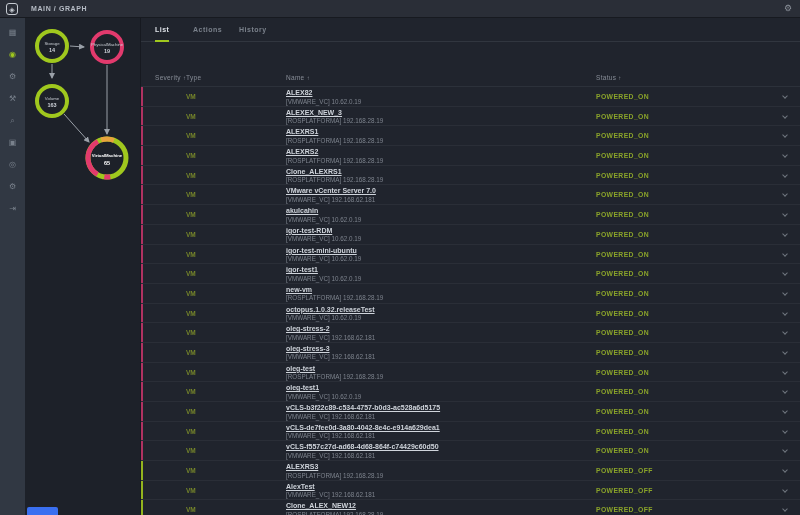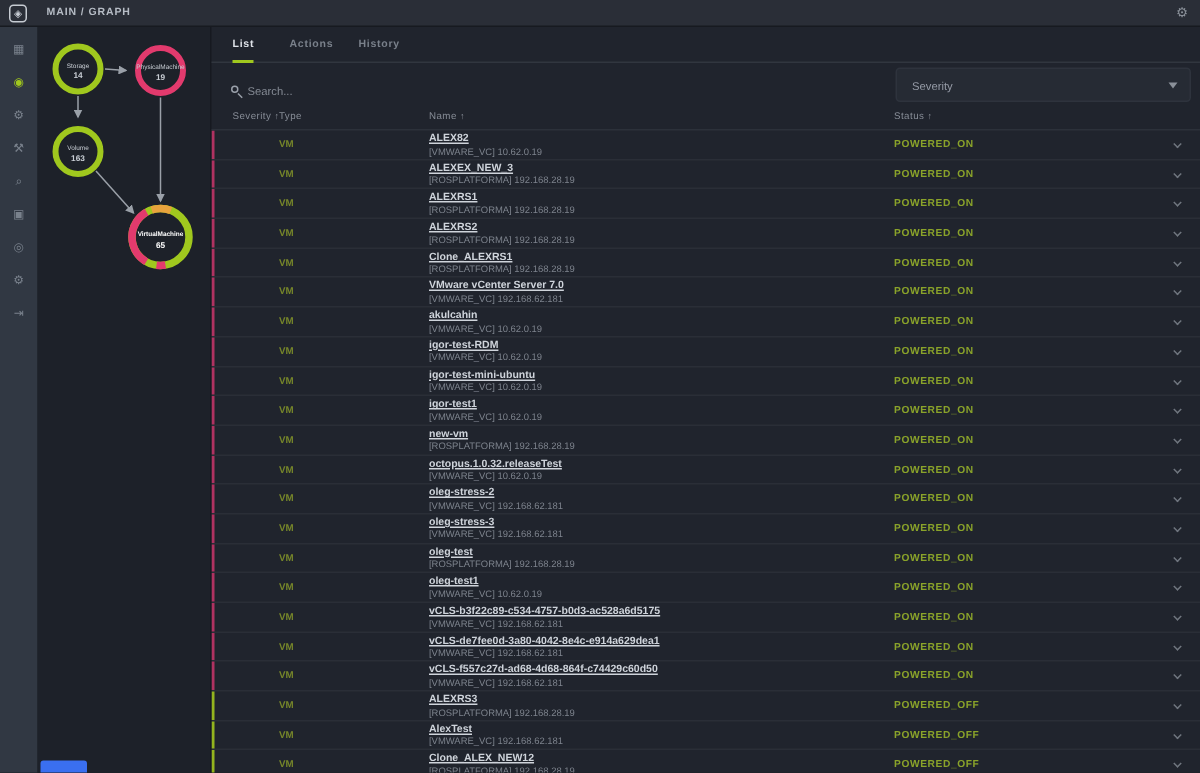--- a/index.html
+++ b/index.html
@@ -141,28 +141,20 @@
     </svg>
   </div>
 
   <div class="main">
     <div class="tabs">
       <div class="tab tab1 active">List</div>
       <div class="tab tab2">Actions</div>
       <div class="tab tab3">History</div>
     </div>
 
-    <div class="search-row">
-      <span class="search-icon"></span>
-      <input class="search-input" type="text" placeholder="Search..." style="">
-      <div class="severity-dd">
-        <span class="severity-dd-label">Severity</span>
-        <span class="dd-caret"></span>
-      </div>
-    </div>
 
     <div class="thead">
       <span class="th th1"><span>Severity</span> <span class="arrow">↑</span></span>
       <span class="th th2"><span>Type</span></span>
       <span class="th th3"><span>Name</span> <span class="arrow">↑</span></span>
       <span class="th th4"><span>Status</span> <span class="arrow">↑</span></span>
     </div>
 
     <div class="tbody">
         <div class="row">

